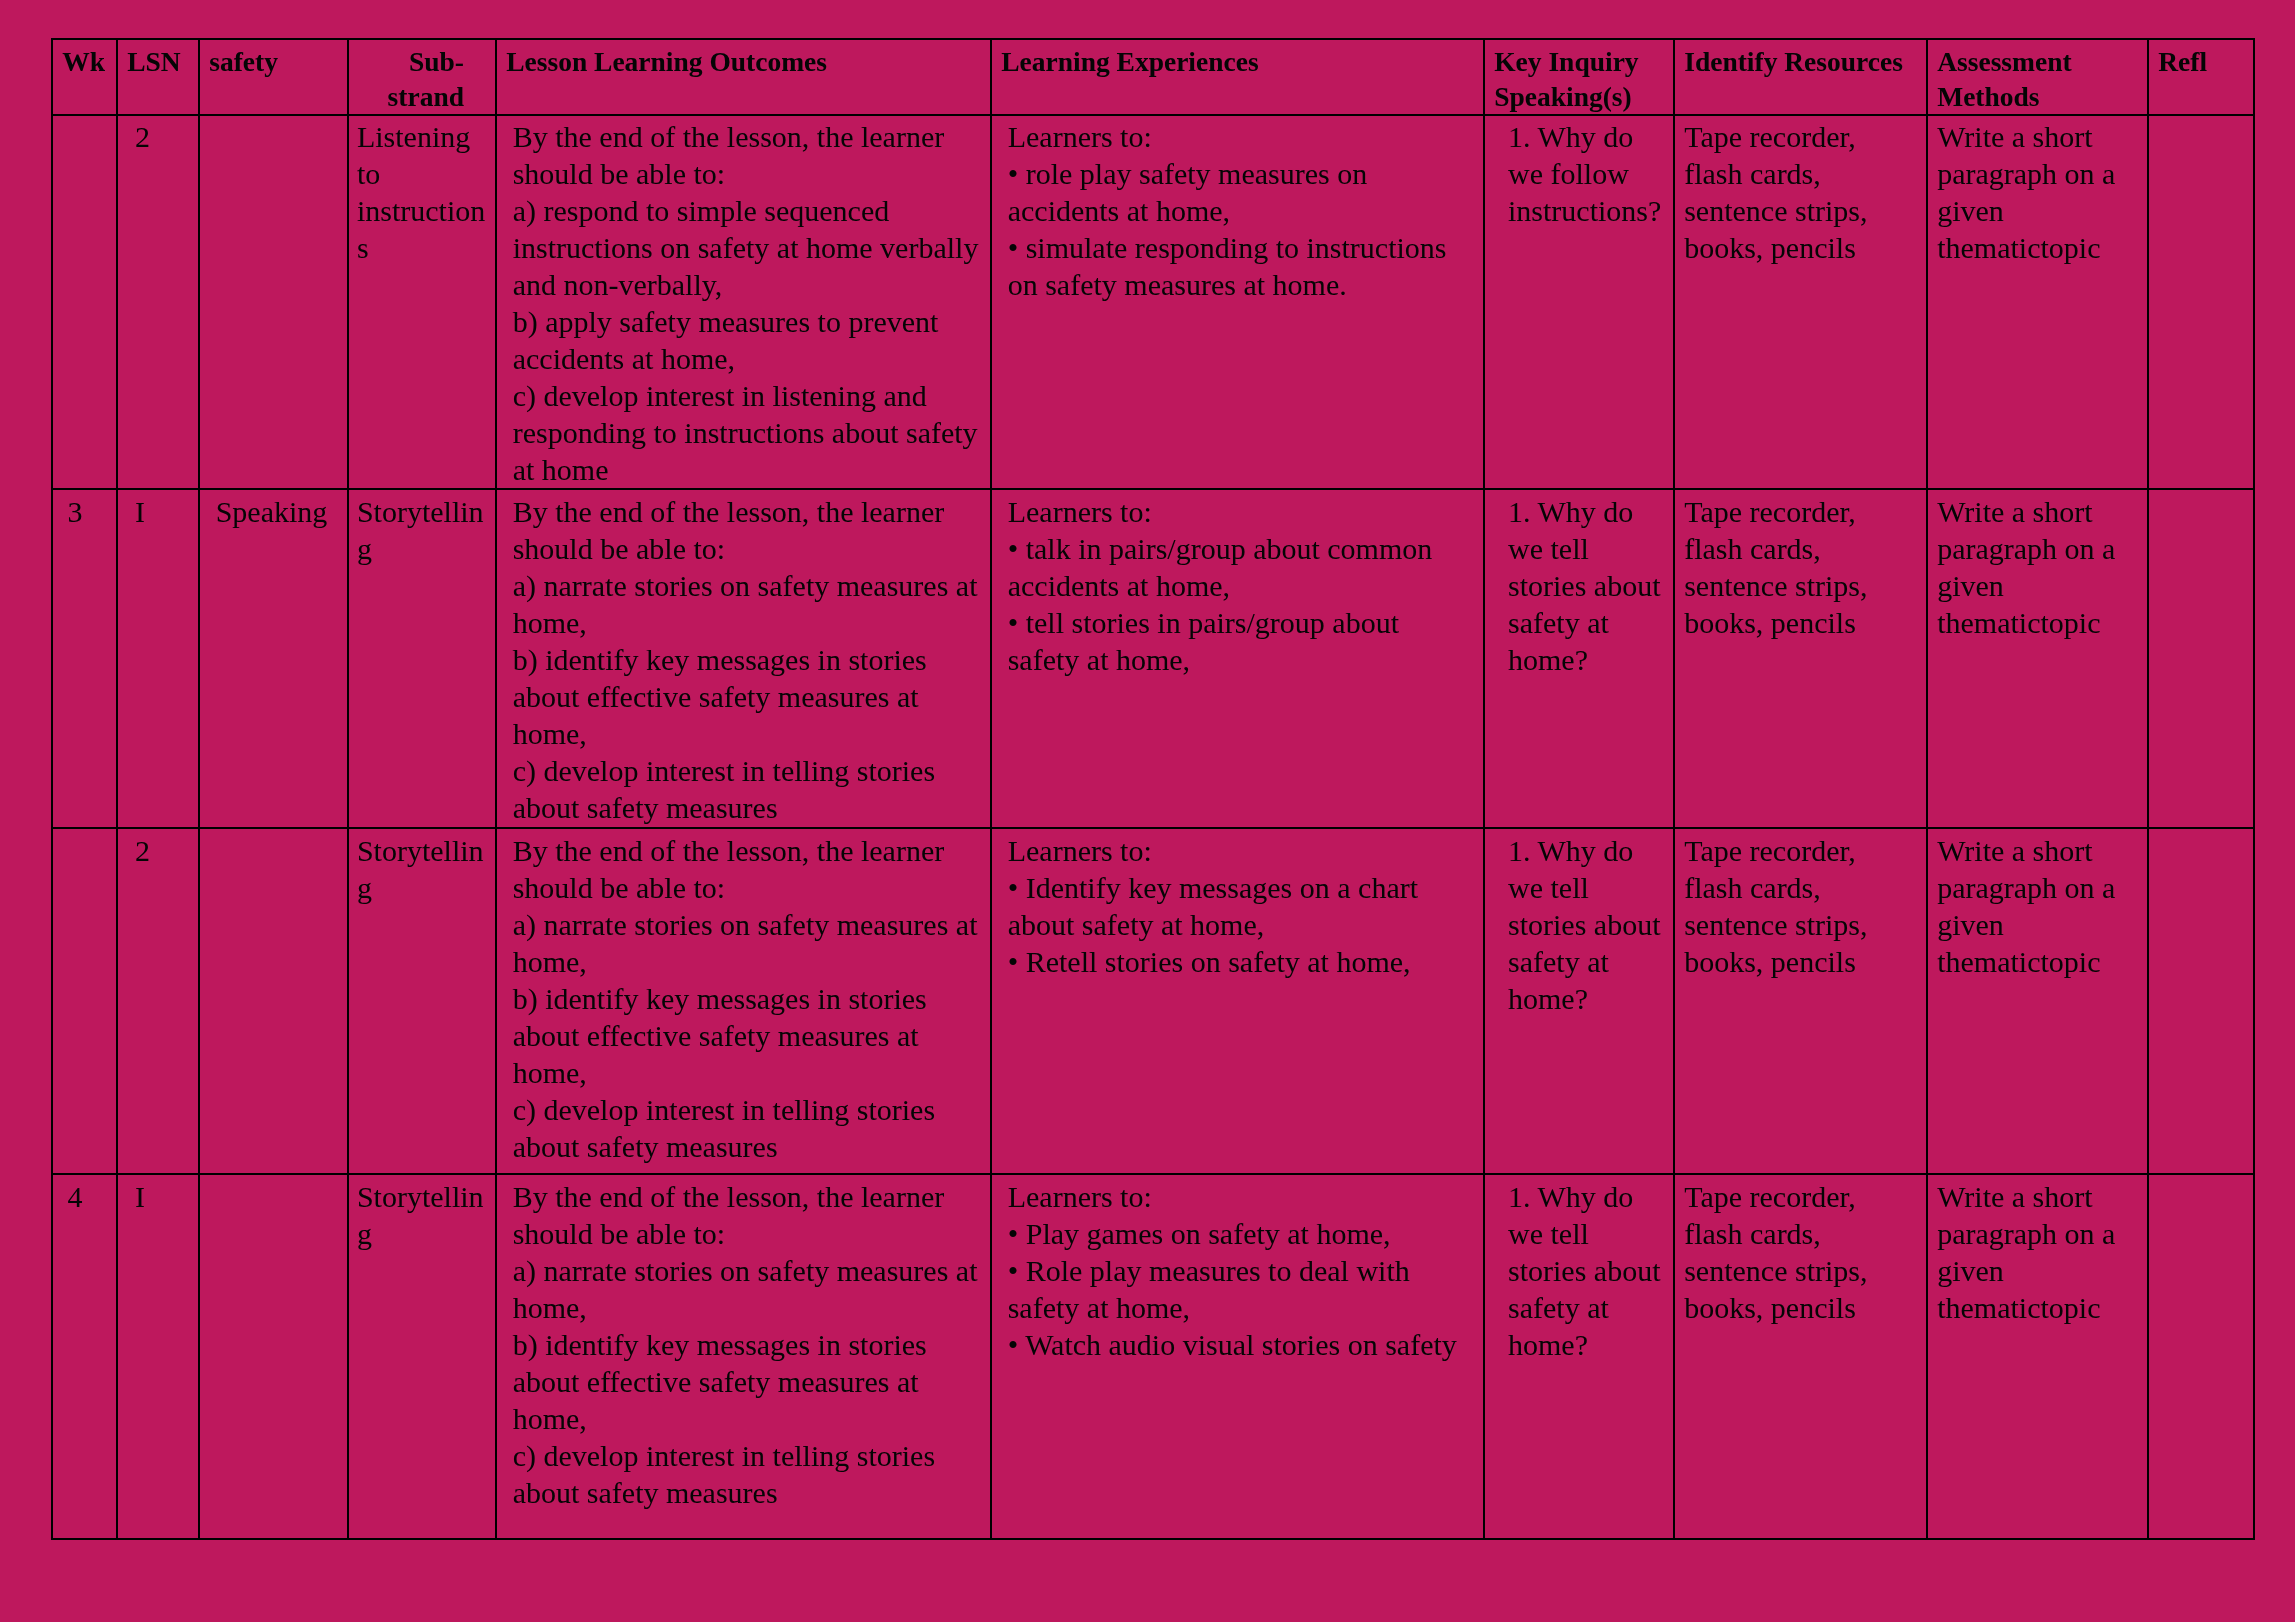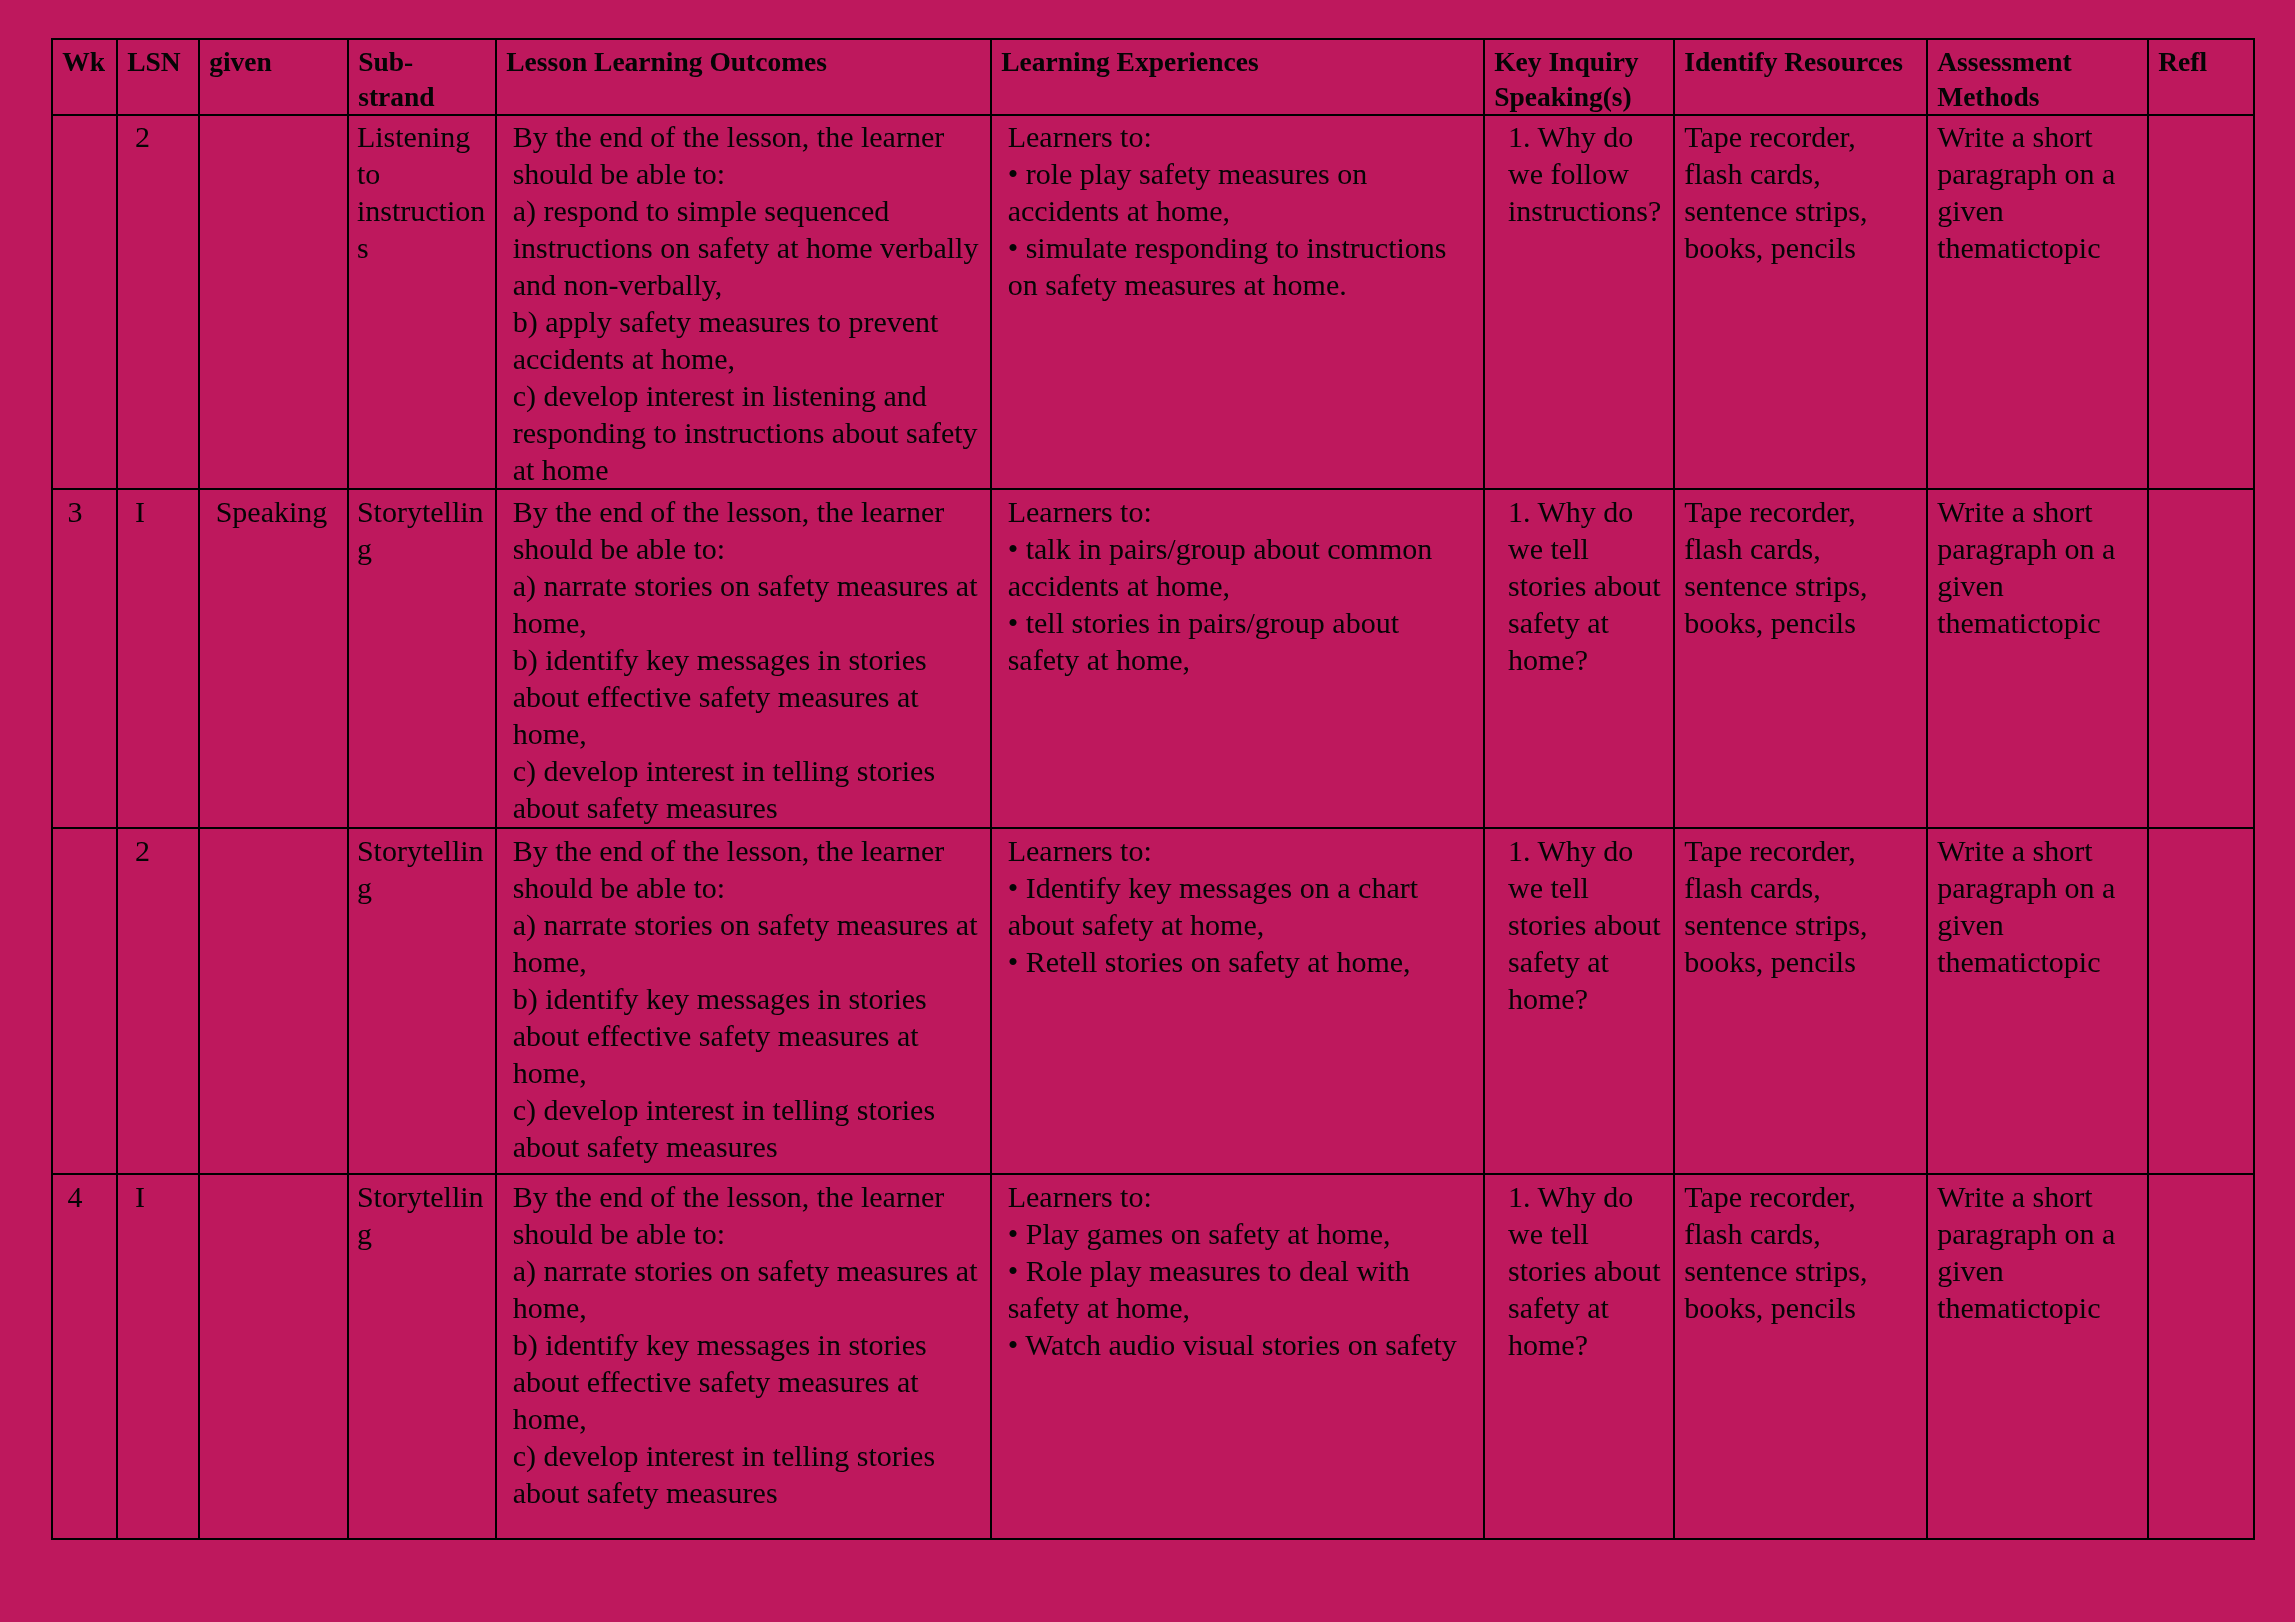--- a/index.html
+++ b/index.html
@@ -51,21 +51,21 @@
   td.c-wk        { padding-left: 14.4px; }
   td.c-lsn       { padding-left: 17px; }
   td.c-strand    { padding-left: 15.7px; padding-right: 5.2px; }
   td.c-substrand { padding-left: 7.9px; padding-right: 7.9px; }
   td.c-outcomes  { padding-left: 15.7px; padding-right: 0px; border-radius: 25px; }
   td.c-exper     { padding-left: 15.7px; padding-right: 19.6px; }
   td.c-inquiry   { padding-left: 23px; padding-right: 5.2px; }
   td.c-resources { padding-left: 9.2px; padding-right: 18.3px; }
   td.c-assess    { padding-left: 9.2px; padding-right: 22px; }
   td.c-refl      { padding-left: 6.5px; }
-  th.h-substrand { padding-right: 31px; }
+  th.h-substrand { padding-right: 31px; text-align: right; }
 
   tr.hdr  { height: 72px; }
   tr.row1 { height: 373px; }
   tr.row2 { height: 339px; }
   tr.row3 { height: 346px; }
   tr.row4 { height: 365px; }
 </style>
 </head>
 <body>
 
@@ -80,21 +80,21 @@
       <col style="width:493px">
       <col style="width:190px">
       <col style="width:253px">
       <col style="width:221px">
       <col style="width:106px">
     </colgroup>
     <thead>
       <tr class="hdr">
         <th>Wk</th>
         <th>LSN</th>
-        <th>given</th>
+        <th>safety</th>
         <th class="h-substrand">Sub-strand</th>
         <th>Lesson Learning Outcomes</th>
         <th>Learning Experiences</th>
         <th>Key Inquiry Speaking(s)</th>
         <th>Identify Resources</th>
         <th>Assessment Methods</th>
         <th>Refl</th>
       </tr>
     </thead>
     <tbody>

